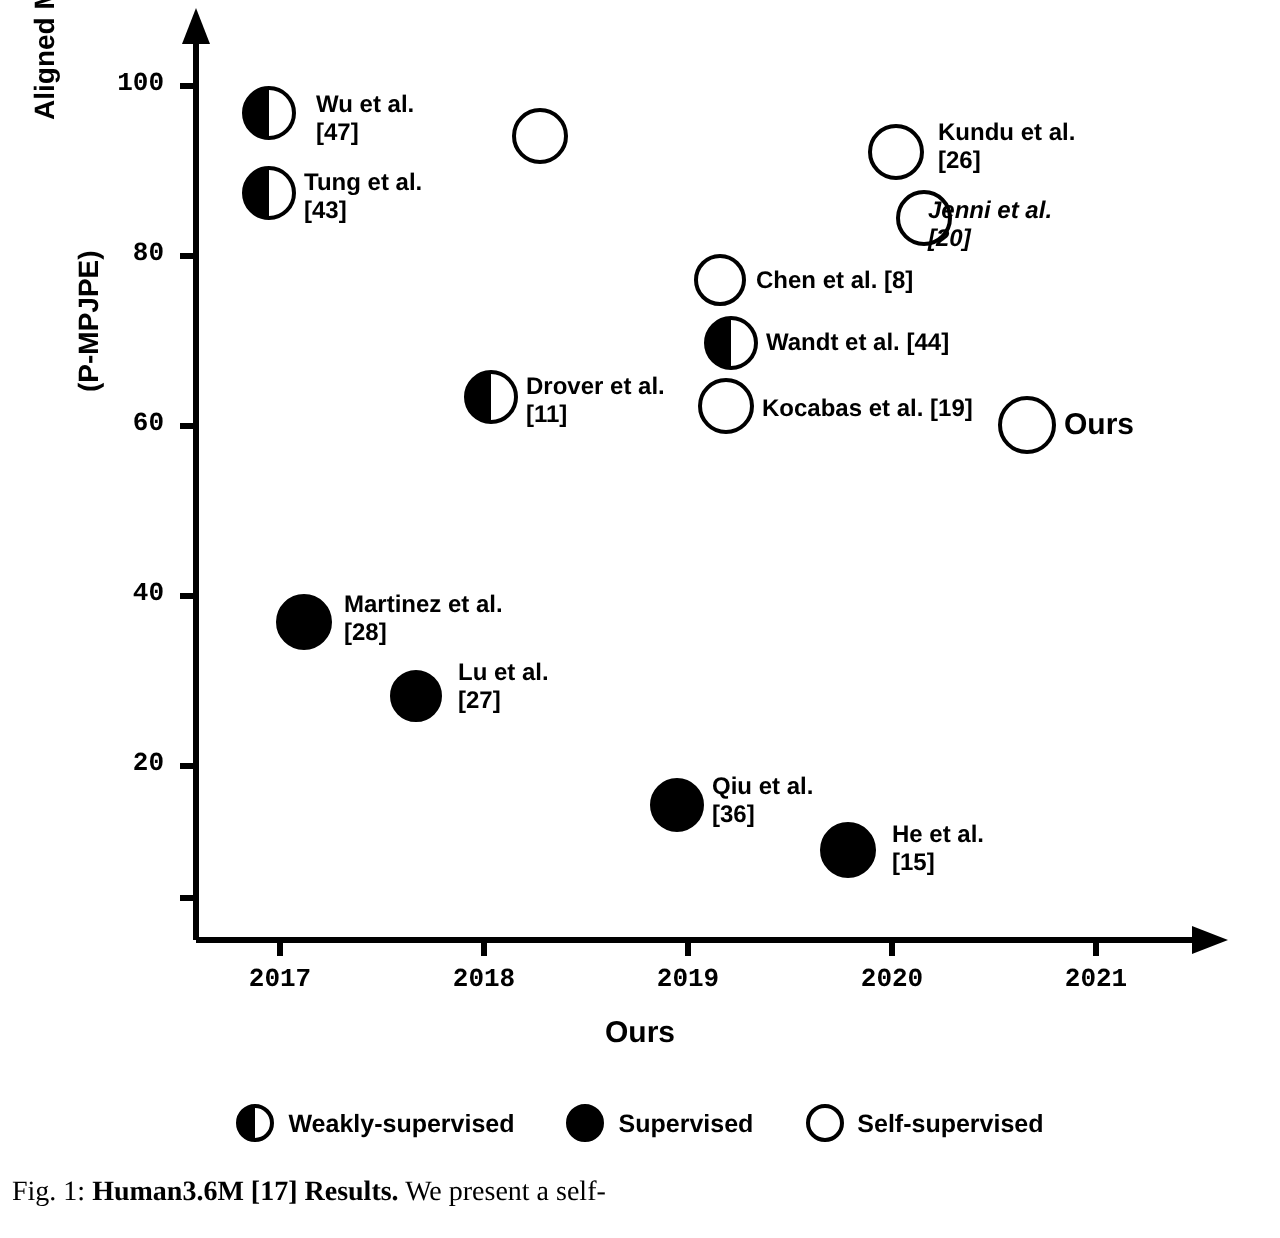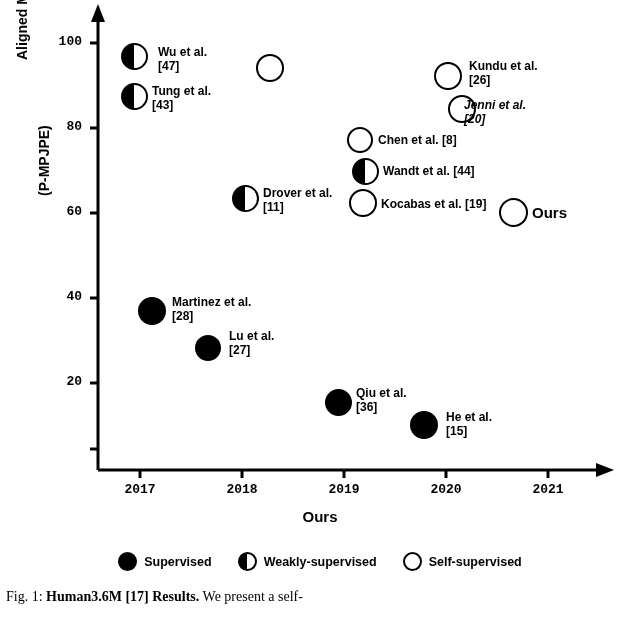--- a/index.html
+++ b/index.html
@@ -222,26 +222,26 @@
     <div class="marker supervised" style="left:410px;top:411px;width:28px;height:28px;"></div>
     <div class="point-label" style="left:446px;top:411px;">
       <span>He et al.</span><br>
       <span>[15]</span>
     </div>
 
   </div>
 
   <div class="legend">
     <div class="legend-item">
+      <span class="legend-swatch" style="background:linear-gradient(to right,#000 0 50%,#fff 50% 100%);"></span>
+      <span>Weakly-supervised</span>
+    </div>
+    <div class="legend-item">
       <span class="legend-swatch" style="background:#000;"></span>
       <span>Supervised</span>
-    </div>
-    <div class="legend-item">
-      <span class="legend-swatch" style="background:linear-gradient(to right,#000 0 50%,#fff 50% 100%);"></span>
-      <span>Weakly-supervised</span>
     </div>
     <div class="legend-item">
       <span class="legend-swatch" style="background:#fff;"></span>
       <span>Self-supervised</span>
     </div>
   </div>
 
   <div class="caption">
     <span>Fig.   1:</span>
     <b>Human3.6M  [17]  Results.</b>

